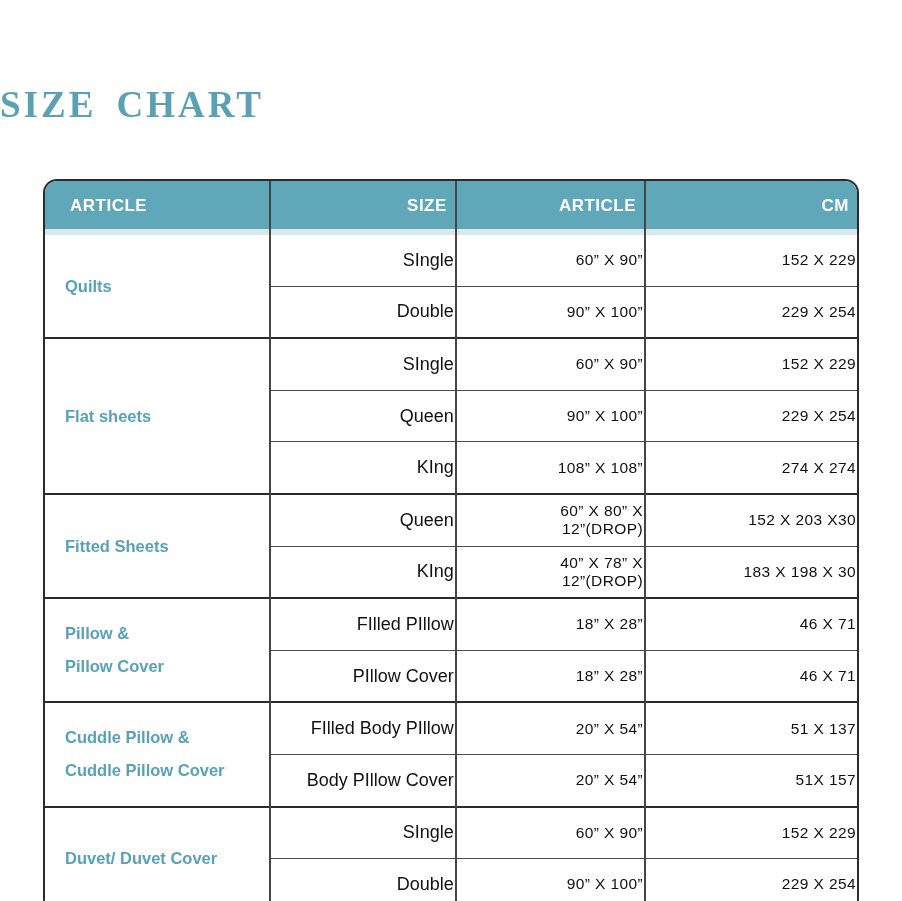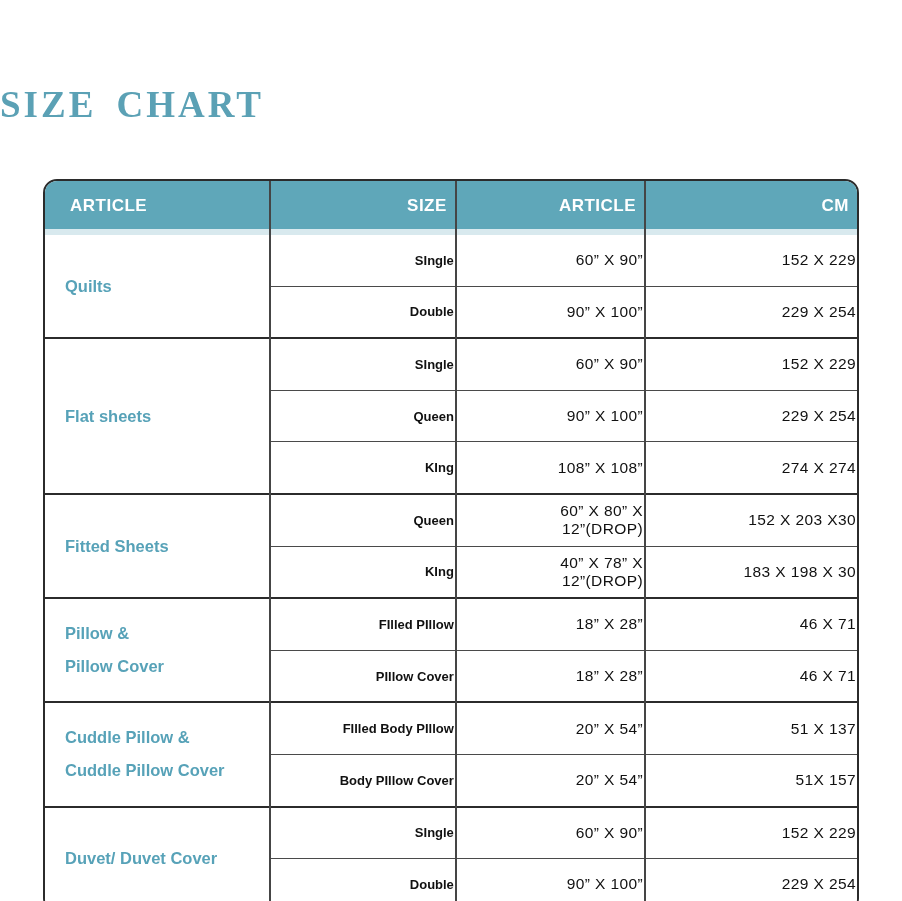--- a/index.html
+++ b/index.html
@@ -63,22 +63,22 @@
 
   td.article-cell {
     padding-left: 20px;
     color: #57a2b8;
     font-size: 16.5px;
     font-weight: bold;
     line-height: 2.0;
   }
   td.size-cell {
     padding-left: 35px;
-    font-size: 13px;
-    font-weight: 700;
+    font-size: 18px;
+    font-weight: 400;
   }
   td.inches-cell, td.cm-cell {
     padding-left: 24px;
     font-size: 15.5px;
     font-weight: 500;
     letter-spacing: 0.4px;
   }
   
   tr.sub-row td { border-top: 1.5px solid #4a4a4a; }
   

